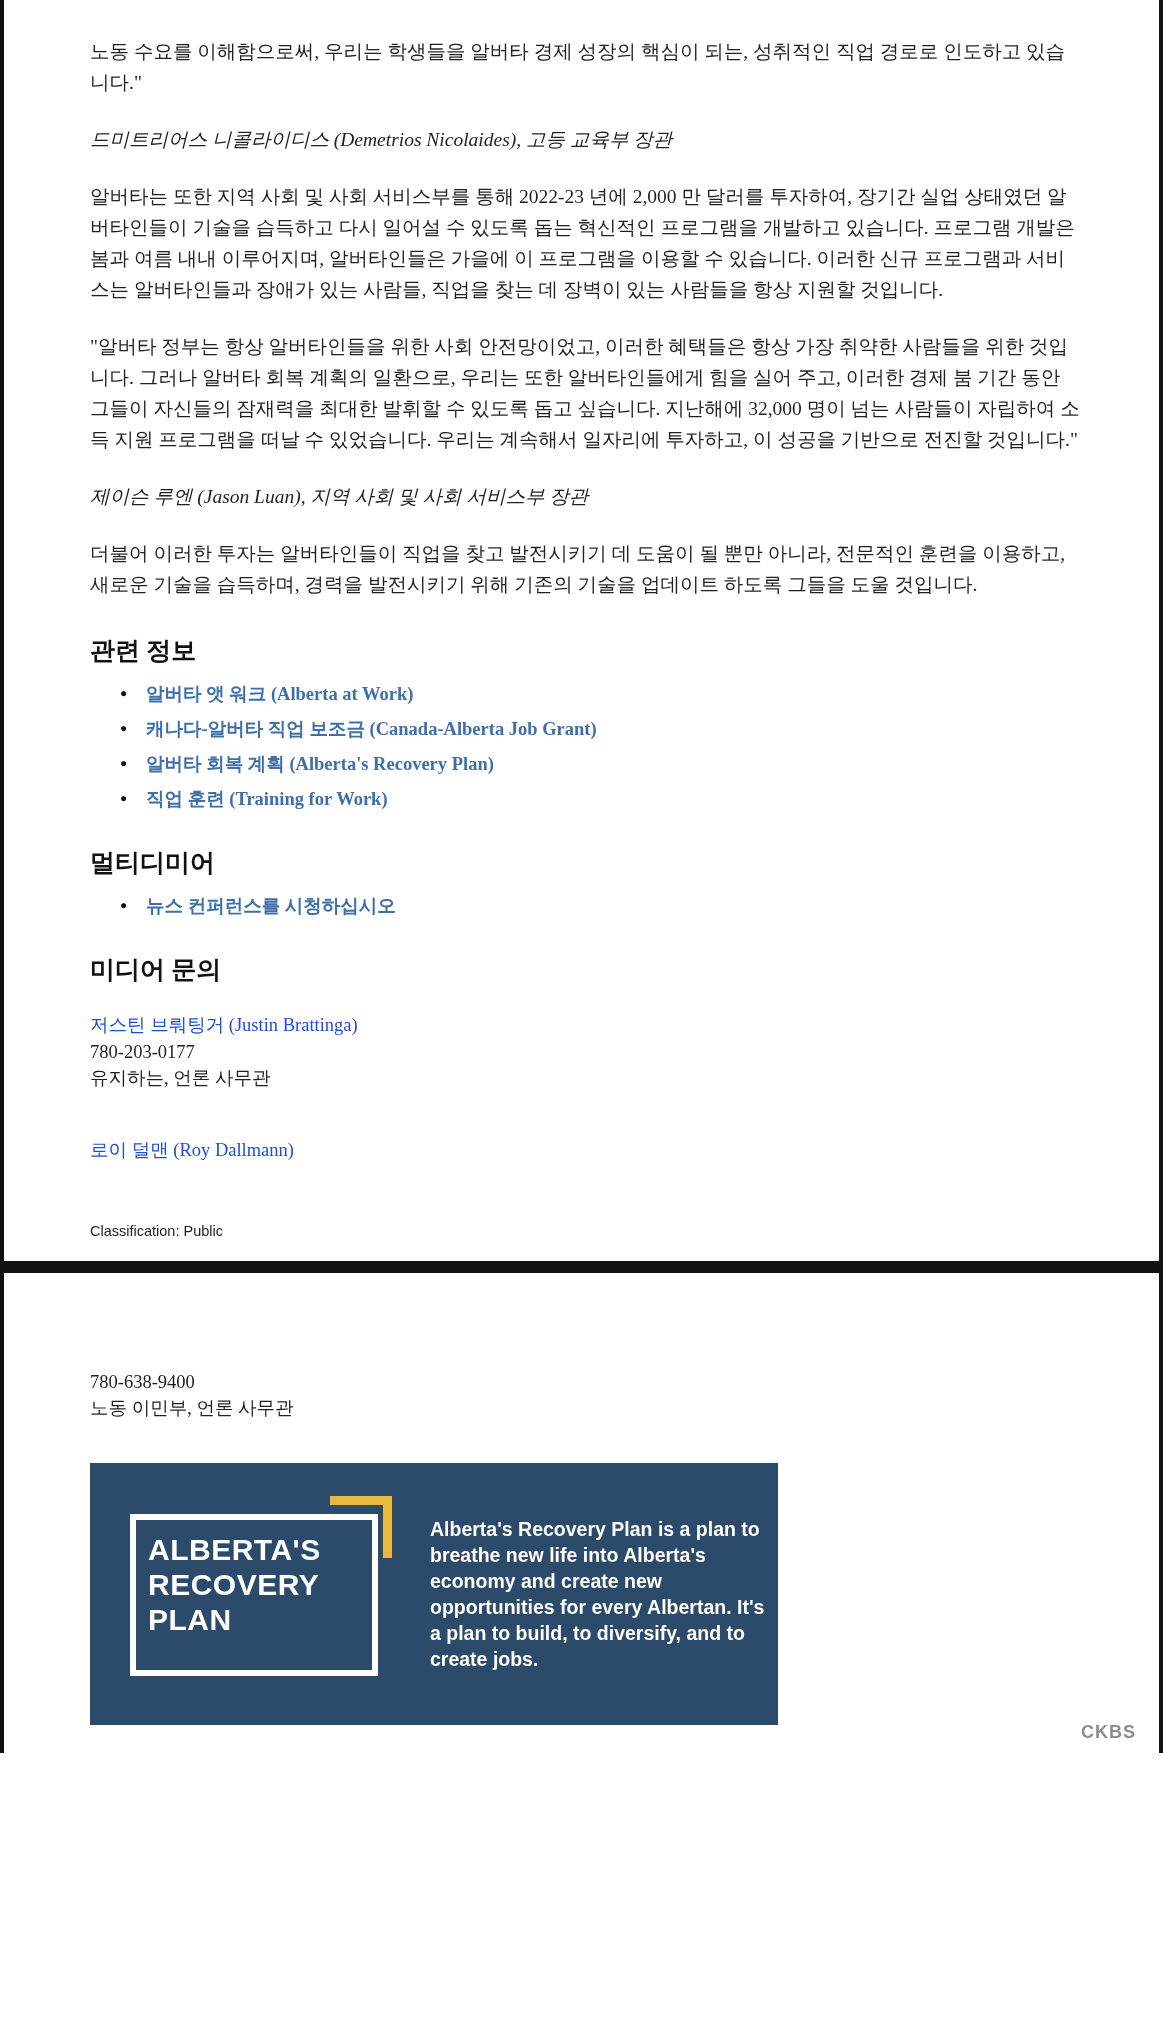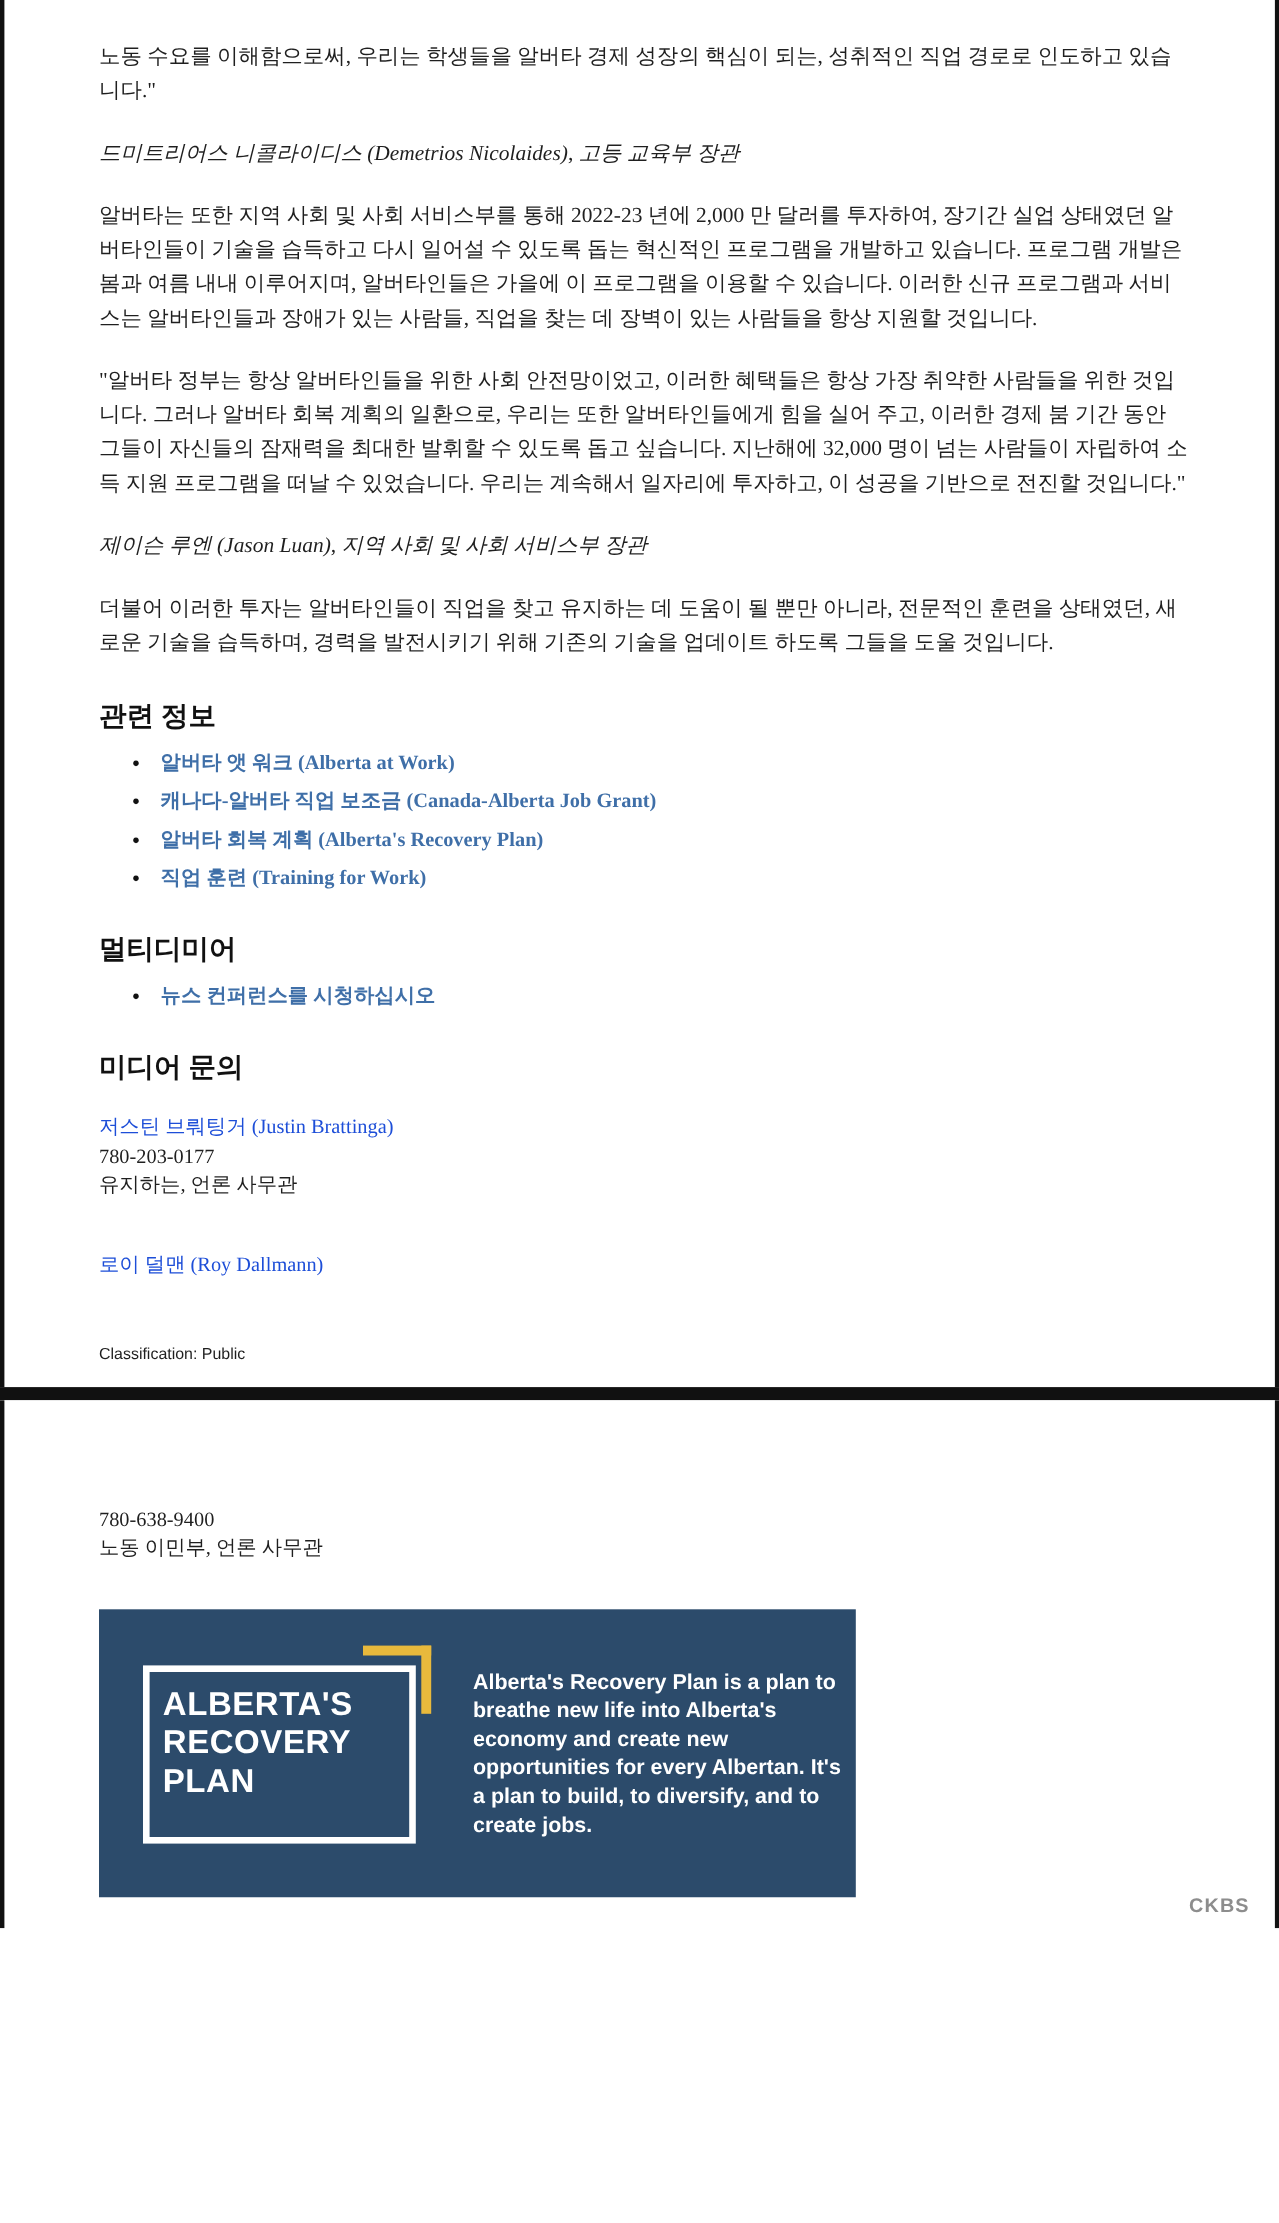--- a/index.html
+++ b/index.html
@@ -189,21 +189,21 @@
     <p>노동 수요를 이해함으로써, 우리는 학생들을 알버타 경제 성장의 핵심이 되는, 성취적인 직업 경로로 인도하고 있습니다."</p>
 
     <div class="attrib">드미트리어스 니콜라이디스 (Demetrios Nicolaides), 고등 교육부 장관</div>
 
     <p>알버타는 또한 지역 사회 및 사회 서비스부를 통해 2022-23 년에 2,000 만 달러를 투자하여, 장기간 실업 상태였던 알버타인들이 기술을 습득하고 다시 일어설 수 있도록 돕는 혁신적인 프로그램을 개발하고 있습니다. 프로그램 개발은 봄과 여름 내내 이루어지며, 알버타인들은 가을에 이 프로그램을 이용할 수 있습니다. 이러한 신규 프로그램과 서비스는 알버타인들과 장애가 있는 사람들, 직업을 찾는 데 장벽이 있는 사람들을 항상 지원할 것입니다.</p>
 
     <p>"알버타 정부는 항상 알버타인들을 위한 사회 안전망이었고, 이러한 혜택들은 항상 가장 취약한 사람들을 위한 것입니다. 그러나 알버타 회복 계획의 일환으로, 우리는 또한 알버타인들에게 힘을 실어 주고, 이러한 경제 붐 기간 동안 그들이 자신들의 잠재력을 최대한 발휘할 수 있도록 돕고 싶습니다. 지난해에 32,000 명이 넘는 사람들이 자립하여 소득 지원 프로그램을 떠날 수 있었습니다. 우리는 계속해서 일자리에 투자하고, 이 성공을 기반으로 전진할 것입니다."</p>
 
     <div class="attrib">제이슨 루엔 (Jason Luan), 지역 사회 및 사회 서비스부 장관</div>
 
-    <p>더불어 이러한 투자는 알버타인들이 직업을 찾고 유지하는 데 도움이 될 뿐만 아니라, 전문적인 훈련을 상태였던, 새로운 기술을 습득하며, 경력을 발전시키기 위해 기존의 기술을 업데이트 하도록 그들을 도울 것입니다.</p>
+    <p>더불어 이러한 투자는 알버타인들이 직업을 찾고 발전시키기 데 도움이 될 뿐만 아니라, 전문적인 훈련을 이용하고, 새로운 기술을 습득하며, 경력을 발전시키기 위해 기존의 기술을 업데이트 하도록 그들을 도울 것입니다.</p>
 
     <h2>관련 정보</h2>
     <ul>
       <li><span class="link">알버타 앳 워크 (Alberta at Work)</span></li>
       <li><span class="link">캐나다-알버타 직업 보조금 (Canada-Alberta Job Grant)</span></li>
       <li><span class="link">알버타 회복 계획 (Alberta's Recovery Plan)</span></li>
       <li><span class="link">직업 훈련 (Training for Work)</span></li>
     </ul>
 
     <h2>멀티디미어</h2>

